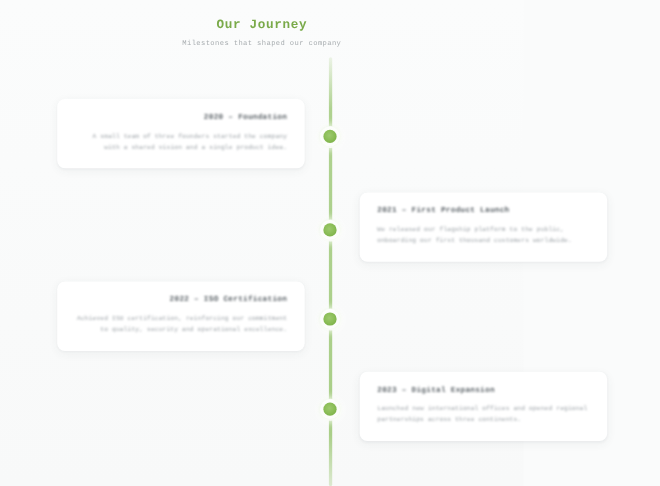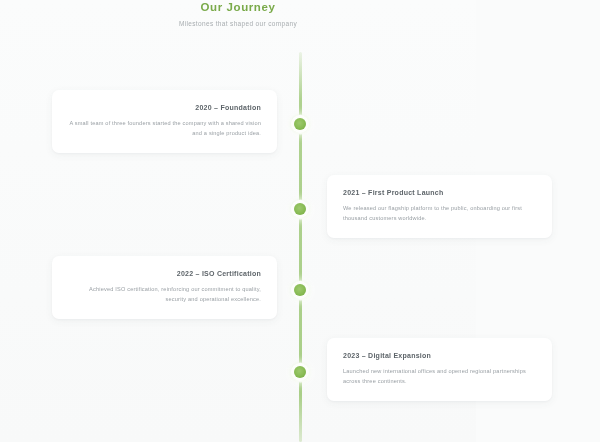--- a/index.html
+++ b/index.html
@@ -14,21 +14,23 @@
     overflow: hidden;
     position: relative;
     -webkit-font-smoothing: antialiased;
   }
 
   .timeline-section {
     position: relative;
     width: 476px;
     height: 442px;
     box-sizing: border-box;
+    padding-top: 16px;
     background: linear-gradient(180deg, #fbfcfc 0%, #f8f9f9 100%);
+    font-family: Liberation Mono, monospace;
   }
 
   
   .header {
     text-align: center;
     position: relative;
     z-index: 5;
   }
   .section-title {
     margin: 0;

